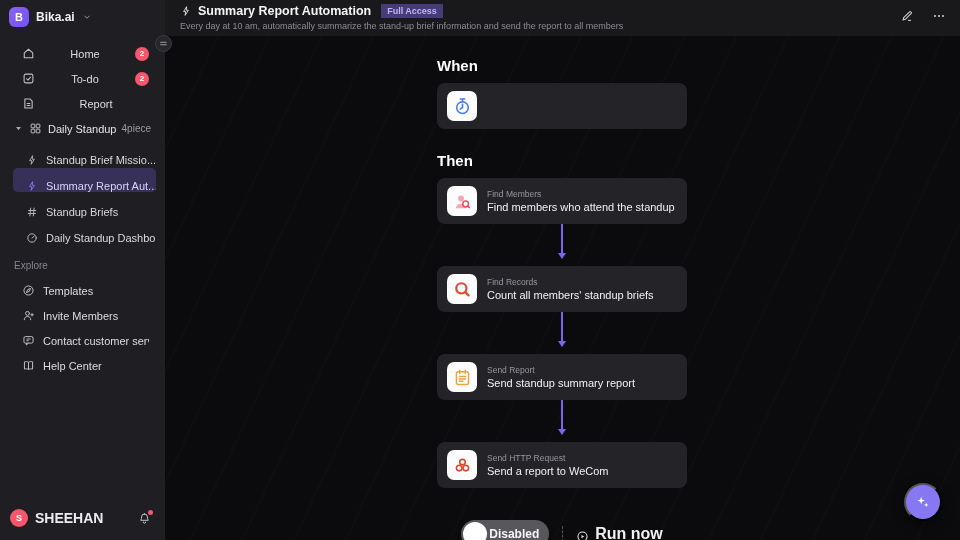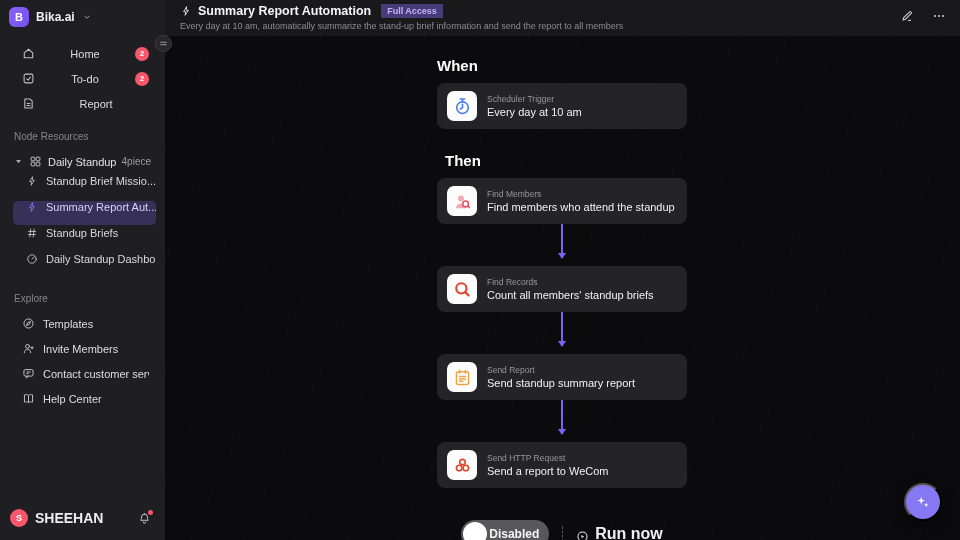--- a/index.html
+++ b/index.html
@@ -19,21 +19,21 @@
     padding:0 16px 0 22px; font-size:11px; color:#dededf; cursor:pointer; }
   .nav-item svg, .explore-item svg { flex:none; color:#c2c2c7; }
   .nav-label { flex:1; white-space:nowrap; overflow:hidden; }
   .badge { width:14px; height:14px; border-radius:50%; background:#f7566b; color:#fff; font-size:8px;
     font-weight:bold; display:flex; align-items:center; justify-content:center; flex:none; }
   .section-label { padding:15px 10px 7px 14px; font-size:10px; color:#85858c; }
   .tree-parent { display:flex; align-items:center; gap:6px; height:25px; padding:0 14px; font-size:11px;
     color:#e4e4e6; cursor:pointer; }
   .tree-parent .t-label { flex:1; white-space:nowrap; overflow:hidden; }
   .tree-count { font-size:10px; color:#9a9aa1; }
-  .tree-child { display:flex; align-items:flex-start; gap:8px; height:24px; margin:1px 9px 1px 13px;
+  .tree-child { display:flex; align-items:flex-end; gap:8px; height:24px; margin:1px 9px 1px 13px;
     padding:0 6px 0 13px; font-size:11px; color:#d9d9dc; border-radius:5px; cursor:pointer; white-space:nowrap; overflow:hidden; }
   .tree-child svg { flex:none; color:#c2c2c7; }
   .tree-child.selected { background:#37315a; color:#d9d3f6; }
   .tree-child.selected svg { color:#8f7af5; }
   .sidebar-spacer { flex:1; }
   .user-row { display:flex; align-items:center; gap:7px; padding:0 14px 13px 10px; cursor:pointer; }
   .avatar { width:18px; height:18px; border-radius:50%; background:#f7566b; color:#fff; font-size:9px;
     font-weight:bold; display:flex; align-items:center; justify-content:center; flex:none; }
   .user-name { flex:1; font-size:14px; font-weight:bold; color:#ececef; }
   .bell-wrap { position:relative; color:#c9c9cd; cursor:pointer; display:flex; }
@@ -56,21 +56,21 @@
   .collapse-handle { position:absolute; left:155px; top:35px; width:17px; height:17px; border-radius:50%;
     background:#27272b; border:1px solid #3c3c41; z-index:4; display:flex; align-items:center;
     justify-content:center; color:#9a9aa0; cursor:pointer; }
 
   
   .main { position:absolute; left:165px; top:36px; right:0; bottom:0; background:#0b0b0d;
     background-image:repeating-linear-gradient(115deg, rgba(255,255,255,0.012) 0 2px, transparent 2px 47px); }
   .flow-col { position:absolute; left:272px; top:0; width:250px; }
   .flow-heading { font-size:15px; font-weight:bold; color:#ffffff; height:18px; }
   .h-when { margin-top:21px; }
-  .h-then { margin-top:23px;margin-left:8px; }
+  .h-then { margin-top:23px; }
   .card { margin-top:8px; background:#242428; border-radius:8px; height:46px; display:flex;
     align-items:center; padding:0 10px; gap:10px; cursor:pointer; }
   .card-icon { width:30px; height:30px; border-radius:7px; background:#fcfcfd; display:flex;
     align-items:center; justify-content:center; flex:none; }
   .card-text { display:flex; flex-direction:column; min-width:0; }
   .card-type { font-size:8.5px; color:#96969d; white-space:nowrap; }
   .card-desc { font-size:11px; color:#f1f1f3; margin-top:2px; white-space:nowrap; }
   .connector { width:1.5px; height:34px; background:#7a66ee; margin:0 auto; position:relative; }
   .connector::after { content:""; position:absolute; left:50%; transform:translateX(-50%); bottom:-1px;
     width:0; height:0; border-left:4.5px solid transparent; border-right:4.5px solid transparent;
@@ -130,21 +130,20 @@
         <span style="display:flex;">
             <svg width="13" height="13" viewBox="0 0 16 16" fill="none" stroke="currentColor" stroke-width="1.3" stroke-linejoin="round">
               <path d="M3.5 2.5 h6.5 L12.5 5 v8.5 H3.5 Z"></path>
               <path d="M5.8 8 h4.4 M5.8 10.5 h4.4"></path>
             </svg>
           </span>
         <span class="nav-label">Report</span>
       </div>
     </nav>
 
-    <div class="section-label">Node Resources</div>
 
     <div class="tree-parent">
       <span style="display:flex;">
           <svg width="9" height="9" viewBox="0 0 16 16">
             <path d="M3.6 5.4 h8.8 L8 11 Z" fill="#a8a8ae"></path>
           </svg>
         </span>
       <span style="display:flex;color:#c2c2c7;">
           <svg width="13" height="13" viewBox="0 0 16 16" fill="none" stroke="currentColor" stroke-width="1.2">
             <rect x="2.6" y="2.6" width="4.6" height="4.6" rx="1"></rect>
@@ -286,24 +285,20 @@
 
       <div class="flow-heading h-when">When</div>
 
       <div class="card">
         <span class="card-icon">
           <svg width="19" height="19" viewBox="0 0 20 20" fill="none" stroke="#4a7cf0" stroke-width="1.7" stroke-linecap="round">
               <path d="M7.8 2.1 h4.4 M10 2.1 v2.4"></path>
               <circle cx="10" cy="11.2" r="6.1"></circle>
               <path d="M10 11.2 V7.6 M10 11.2 l-2.3 1.4"></path>
             </svg>
-        </span>
-        <span class="card-text">
-          <span class="card-type">Scheduler Trigger</span>
-          <span class="card-desc">Every day at 10 am</span>
         </span>
       </div>
 
       <div class="flow-heading h-then">Then</div>
 
       <div class="card">
         <span class="card-icon">
           <svg width="19" height="19" viewBox="0 0 20 20">
               <circle cx="8.4" cy="6.8" r="3.1" fill="#f2a9b4"></circle>
               <path d="M2.9 17 a5.6 5.6 0 0 1 11 0 Z" fill="#f2a9b4"></path>

